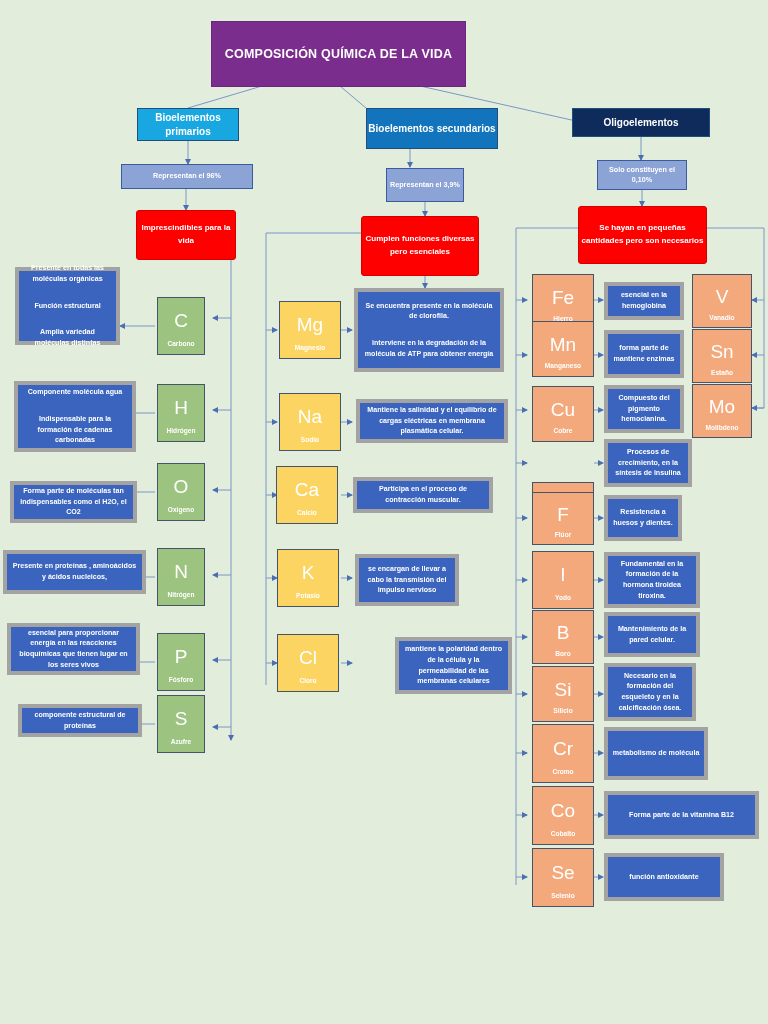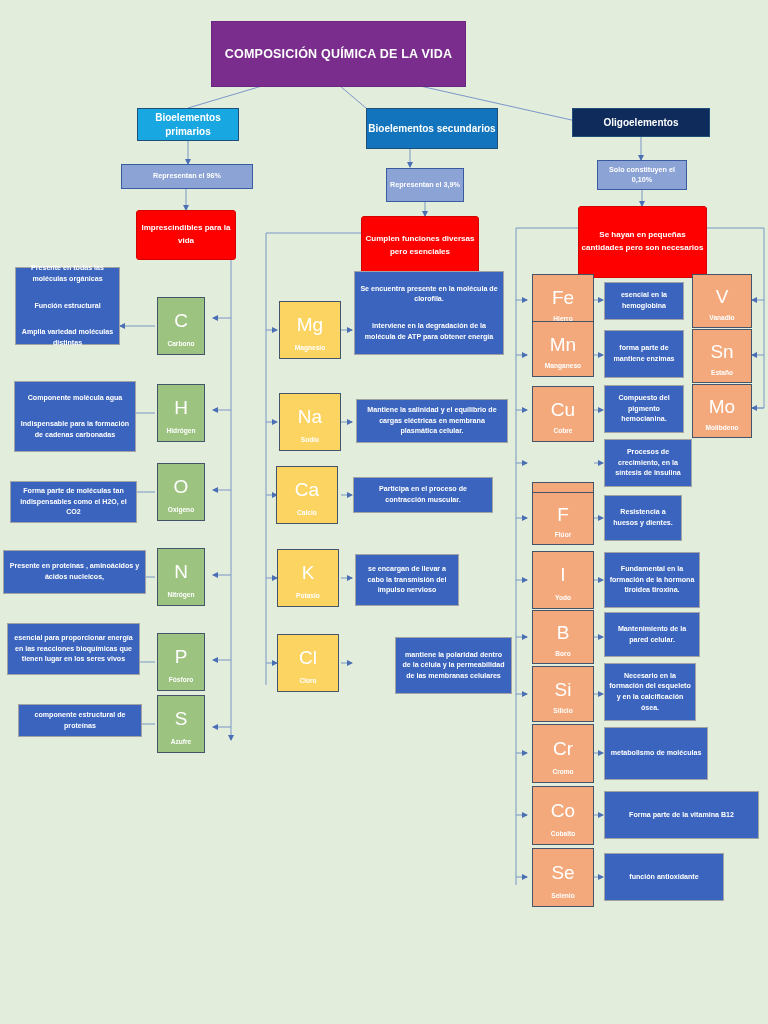--- a/index.html
+++ b/index.html
@@ -36,21 +36,21 @@
 
   
   .el{border:1px solid #44546A;position:absolute;box-sizing:border-box;color:#fff;}
   .el .sym{position:absolute;left:0;right:0;top:24%;font-size:19px;font-weight:normal;text-align:center;line-height:1;}
   .el .nm{position:absolute;left:0;right:0;bottom:11%;font-size:6.6px;font-weight:bold;text-align:center;line-height:1;}
   .el.green{background:#9CC37F;}
   .el.yellow{background:#FCD462;}
   .el.orange{background:#F3A97B;}
 
   
-  .desc{background:#3A64BE;border:1px solid #a3a3a3;font-weight:bold;
+  .desc{background:#3A64BE;border:4px solid #a3a3a3;font-weight:bold;
         font-size:7.1px;line-height:1.5;padding:3px 4px;}
   .desc .p{display:block;}
   .desc .p + .p{margin-top:16px;}
 </style>
 </head>
 <body>
 
 <div id="canvas">
 
   <svg class="lines" viewBox="0 0 768 1024">
@@ -141,21 +141,21 @@
   <div class="box cat c1" style="left:137px;top:108px;width:102px;height:33px;">Bioelementos primarios</div>
   <div class="box cat c2" style="left:366px;top:108px;width:132px;height:41px;">Bioelementos secundarios</div>
   <div class="box cat c3" style="left:572px;top:108px;width:138px;height:29px;">Oligoelementos</div>
 
   <div class="box pct" style="left:121px;top:164px;width:132px;height:25px;">Representan el 96%</div>
   <div class="box pct" style="left:386px;top:168px;width:78px;height:34px;">Representan el 3,9%</div>
   <div class="box pct" style="left:597px;top:160px;width:90px;height:30px;">Solo constituyen el 0,10%</div>
 
   <div class="box red" style="left:136px;top:210px;width:100px;height:50px;">Imprescindibles para la vida</div>
   <div class="box red" style="left:361px;top:216px;width:118px;height:60px;">Cumplen funciones diversas pero esenciales</div>
-  <div class="box red" style="left:578px;top:206px;width:129px;height:72px;">Se hayan en pequeñas cantidades pero son necesarios</div>
+  <div class="box red" style="left:578px;top:206px;width:129px;height:58px;">Se hayan en pequeñas cantidades pero son necesarios</div>
 
   <div class="el green" style="left:157px;top:297px;width:48px;height:58px;">
     <span class="sym">C</span>
     <span class="nm">Carbono</span>
   </div>
   <div class="el green" style="left:157px;top:384px;width:48px;height:58px;">
     <span class="sym">H</span>
     <span class="nm">Hidrógen</span>
   </div>
   <div class="el green" style="left:157px;top:463px;width:48px;height:58px;">
@@ -211,21 +211,21 @@
   </div>
   <div class="el yellow" style="left:277px;top:549px;width:62px;height:58px;">
     <span class="sym">K</span>
     <span class="nm">Potasio</span>
   </div>
   <div class="el yellow" style="left:277px;top:634px;width:62px;height:58px;">
     <span class="sym">Cl</span>
     <span class="nm">Cloro</span>
   </div>
 
-  <div class="box desc" style="left:354px;top:271px;width:150px;height:84px;align-items:flex-end;">
+  <div class="box desc" style="left:354px;top:288px;width:150px;height:84px;align-items:flex-end;">
     <span class="p">Se encuentra presente en la molécula de clorofila.</span>
     <span class="p">interviene en la degradación de la molécula de ATP para obtener energía</span>
   </div>
   <div class="box desc" style="left:356px;top:399px;width:152px;height:44px;">
     <span class="p">Mantiene la salinidad y el equilibrio de cargas eléctricas en membrana plasmática celular.</span>
   </div>
   <div class="box desc" style="left:353px;top:477px;width:140px;height:36px;">
     <span class="p">Participa en el proceso de contracción muscular.</span>
   </div>
   <div class="box desc" style="left:355px;top:554px;width:104px;height:52px;">
@@ -311,21 +311,21 @@
   <div class="box desc" style="left:604px;top:552px;width:96px;height:56px;">
     <span class="p">Fundamental en la formación de la hormona tiroidea tiroxina.</span>
   </div>
   <div class="box desc" style="left:604px;top:612px;width:96px;height:45px;">
     <span class="p">Mantenimiento de la pared celular.</span>
   </div>
   <div class="box desc" style="left:604px;top:663px;width:92px;height:58px;">
     <span class="p">Necesario en la formación del esqueleto y en la calcificación ósea.</span>
   </div>
   <div class="box desc" style="left:604px;top:727px;width:104px;height:53px;">
-    <span class="p">metabolismo de moléculas</span>
+    <span class="p">metabolismo de molécula</span>
   </div>
   <div class="box desc" style="left:604px;top:791px;width:155px;height:48px;">
     <span class="p">Forma parte de la vitamina B12</span>
   </div>
   <div class="box desc" style="left:604px;top:853px;width:120px;height:48px;">
     <span class="p">función antioxidante</span>
   </div>
 
 </div>
 

